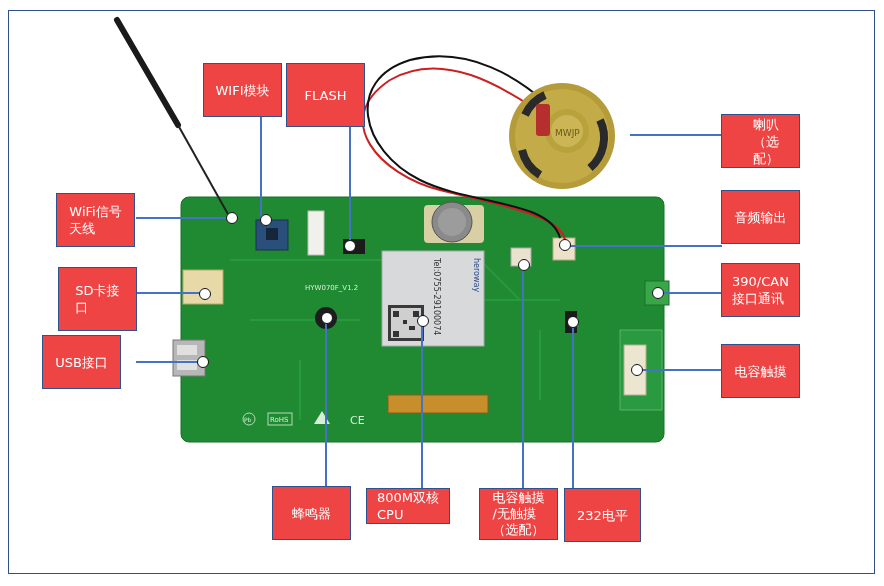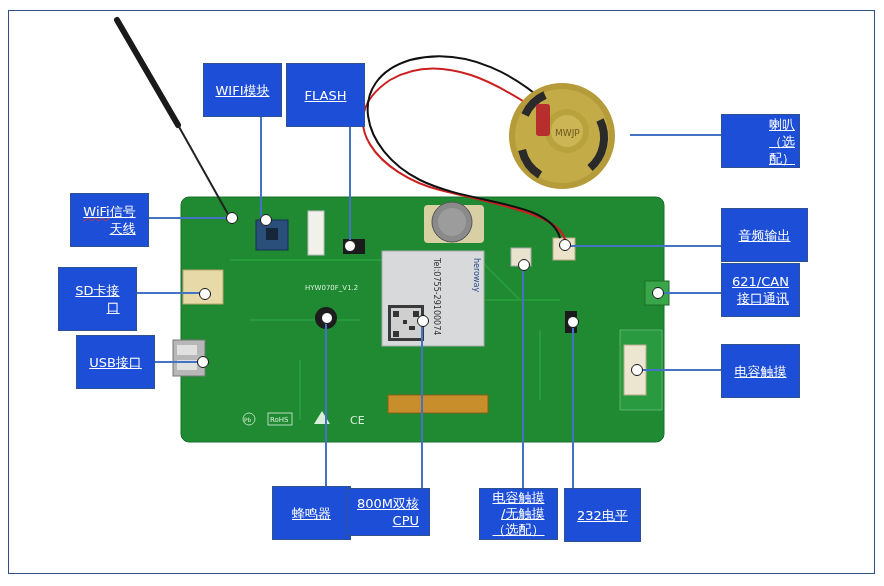--- a/index.html
+++ b/index.html
@@ -1,18 +1,18 @@
 <!DOCTYPE html>
 <html><head>
 <meta charset="utf-8">
 <style>
   html, body { margin: 0; padding: 0; background: #ffffff; }
   body { width: 884px; height: 586px; position: relative; overflow: hidden; font-family: "DejaVu Sans", sans-serif; }
   .frame { position: absolute; left: 8px; top: 10px; width: 867px; height: 564px; border: 1px solid #2f4f86; box-sizing: border-box; }
-  .label-box { position: absolute; background: #1d4ed8; border: 1px solid #2f528f; color: #ffffff; font-size: 13px; line-height: 17px; display: flex; align-items: center; justify-content: center; text-align: right; box-sizing: border-box; white-space: pre-line; padding: 0 4px; text-decoration: underline; }
+  .label-box { position: absolute; background: #ef4444; border: 1px solid #2f528f; color: #ffffff; font-size: 13px; line-height: 17px; display: flex; align-items: center; justify-content: center; text-align: left; box-sizing: border-box; white-space: pre-line; padding: 0 4px; }
   .leader { position: absolute; background: #4472c4; }
   .pin { position: absolute; width: 12px; height: 12px; border-radius: 50%; background: #ffffff; border: 1.5px solid #111; box-sizing: border-box; transform: translate(-50%, -50%); }
   svg.scene { position: absolute; left: 0; top: 0; }
   .wavy { text-decoration: underline wavy #d33; text-decoration-thickness: 1px; }
   .pcb-text { font-family: "DejaVu Sans", sans-serif; }
 </style>
 </head>
 <body>
 
 <div class="frame"></div>
@@ -122,34 +122,34 @@
 <div class="pin" style="left:565px;top:245px;"></div>
 <div class="pin" style="left:524px;top:265px;"></div>
 <div class="pin" style="left:658px;top:293px;"></div>
 <div class="pin" style="left:205px;top:294px;"></div>
 <div class="pin" style="left:203px;top:362px;"></div>
 <div class="pin" style="left:327px;top:318px;"></div>
 <div class="pin" style="left:423px;top:321px;"></div>
 <div class="pin" style="left:573px;top:322px;"></div>
 <div class="pin" style="left:637px;top:370px;"></div>
 
-<div class="label-box" style="left:56px;top:193px;width:79px;height:54px;margin-left:14px;">
+<div class="label-box" style="left:56px;top:193px;width:79px;height:54px;">
   <span><span class="wavy">WiFi</span><span>信号
 天线</span></span>
 </div>
 <div class="label-box" style="left:203px;top:63px;width:79px;height:54px;">WIFI模块</div>
 <div class="label-box" style="left:286px;top:63px;width:79px;height:64px;">FLASH</div>
 <div class="label-box" style="left:721px;top:114px;width:79px;height:54px;padding-left:31px;">喇叭
 （选配）</div>
-<div class="label-box" style="left:721px;top:208px;width:87px;height:54px;">音频输出</div>
-<div class="label-box" style="left:721px;top:263px;width:79px;height:54px;">621/CAN
+<div class="label-box" style="left:721px;top:190px;width:79px;height:54px;">音频输出</div>
+<div class="label-box" style="left:721px;top:263px;width:79px;height:54px;">390/CAN
 接口通讯</div>
 <div class="label-box" style="left:721px;top:344px;width:79px;height:54px;">电容触摸</div>
 <div class="label-box" style="left:58px;top:267px;width:79px;height:64px;">SD卡接
 口</div>
-<div class="label-box" style="left:76px;top:335px;width:79px;height:54px;">USB接口</div>
+<div class="label-box" style="left:42px;top:335px;width:79px;height:54px;">USB接口</div>
 <div class="label-box" style="left:272px;top:486px;width:79px;height:54px;">蜂鸣器</div>
-<div class="label-box" style="left:346px;top:488px;width:84px;height:48px;">800M双核
+<div class="label-box" style="left:366px;top:488px;width:84px;height:36px;">800M双核
 CPU</div>
 <div class="label-box" style="left:479px;top:488px;width:79px;height:52px;line-height:16px;">电容触摸
 /无触摸
 （选配）</div>
 <div class="label-box" style="left:564px;top:488px;width:77px;height:54px;">232电平</div>
 
 </body></html>

